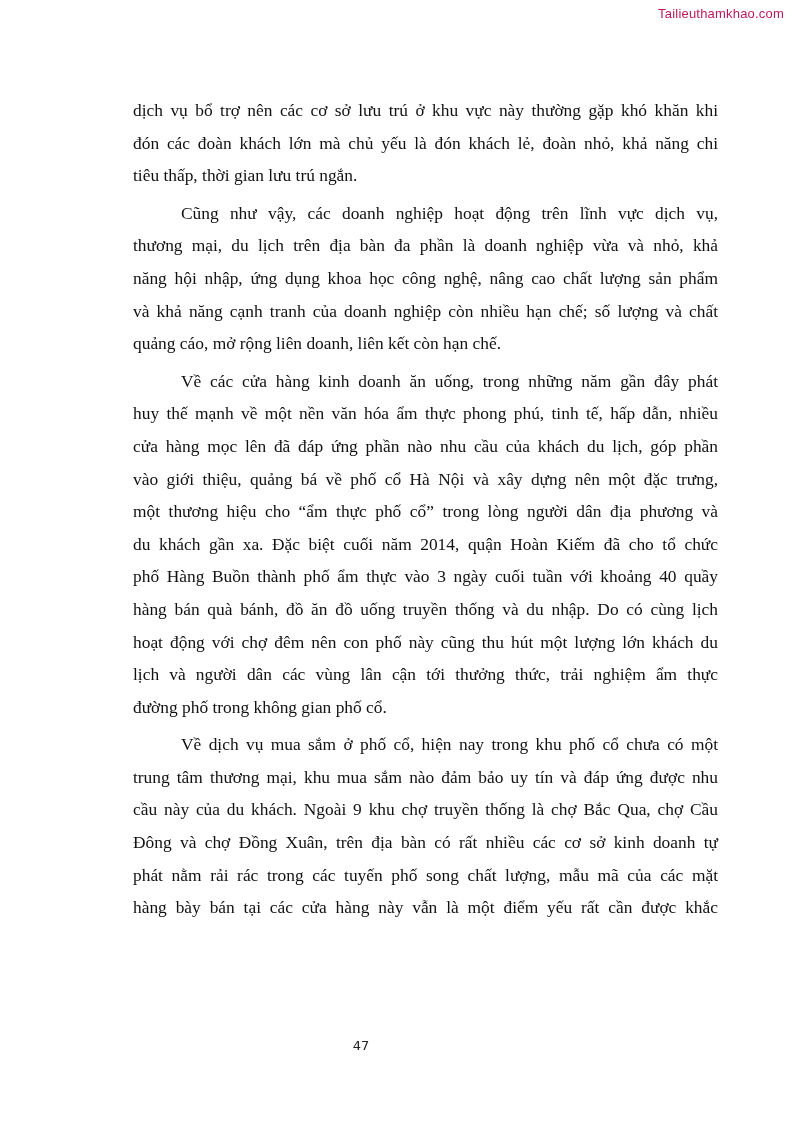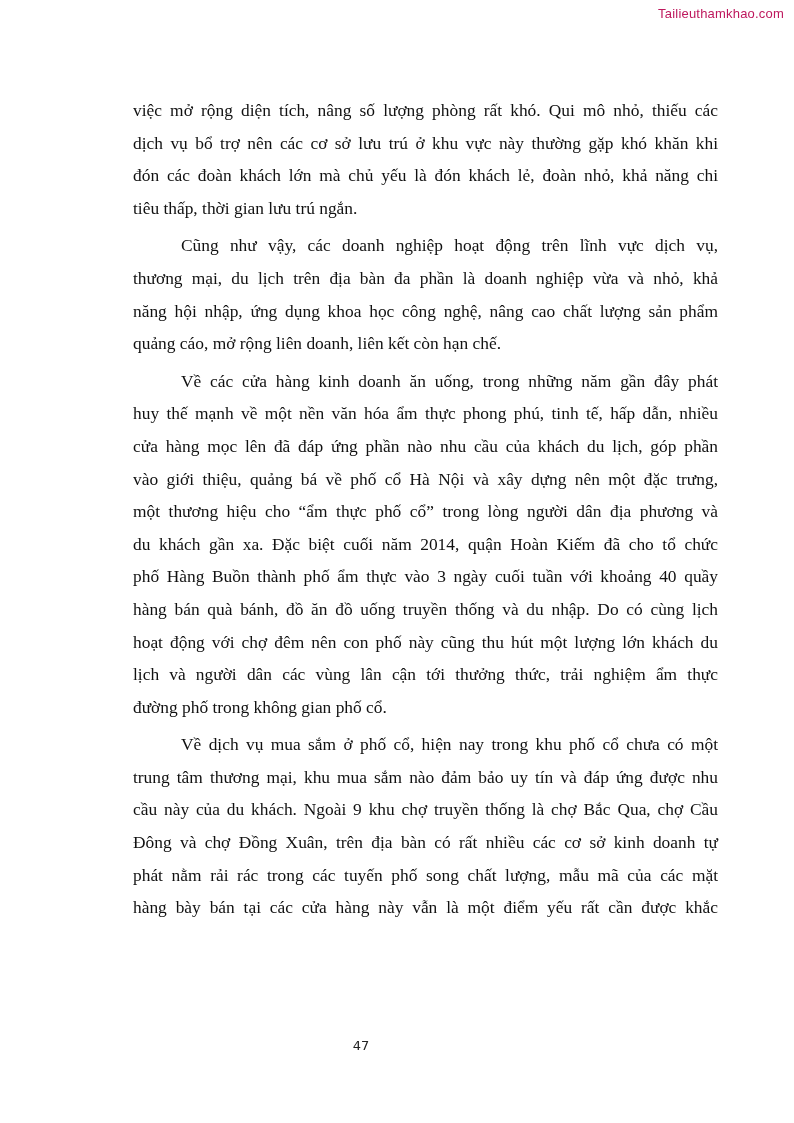--- a/index.html
+++ b/index.html
@@ -26,31 +26,31 @@
     }
   </style>
 </head>
 <body>
 
 <div class="watermark">Tailieuthamkhao.com</div>
 
 <div class="page-body">
 
   <div>
-    <span class="line">việc mở rộng diện tích, nâng số lượng phòng rất khó. Qui mô nhỏ, thiếu các</span>
     <span class="line">dịch vụ bổ trợ nên các cơ sở lưu trú ở khu vực này thường gặp khó khăn khi</span>
     <span class="line">đón các đoàn khách lớn mà chủ yếu là đón khách lẻ, đoàn nhỏ, khả năng chi</span>
     <span class="line last">tiêu thấp, thời gian lưu trú ngắn.</span>
   </div>
   <div class="para-gap"></div>
 
   <div>
     <span class="line indent">Cũng như vậy, các doanh nghiệp hoạt động trên lĩnh vực dịch vụ,</span>
     <span class="line">thương mại, du lịch trên địa bàn đa phần là doanh nghiệp vừa và nhỏ, khả</span>
     <span class="line">năng hội nhập, ứng dụng khoa học công nghệ, nâng cao chất lượng sản phẩm</span>
+    <span class="line">và khả năng cạnh tranh của doanh nghiệp còn nhiều hạn chế; số lượng và chất</span>
     <span class="line last">quảng cáo, mở rộng liên doanh, liên kết còn hạn chế.</span>
   </div>
   <div class="para-gap"></div>
 
   <div>
     <span class="line indent">Về các cửa hàng kinh doanh ăn uống, trong những năm gần đây phát</span>
     <span class="line">huy thế mạnh về một nền văn hóa ẩm thực phong phú, tinh tế, hấp dẫn, nhiều</span>
     <span class="line">cửa hàng mọc lên đã đáp ứng phần nào nhu cầu của khách du lịch, góp phần</span>
     <span class="line">vào giới thiệu, quảng bá về phố cổ Hà Nội và xây dựng nên một đặc trưng,</span>
     <span class="line">một thương hiệu cho “ẩm thực phố cổ” trong lòng người dân địa phương và</span>

